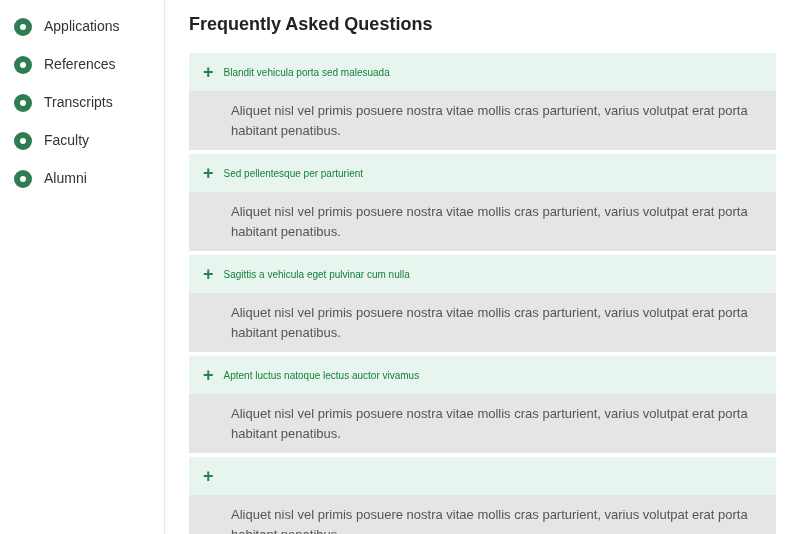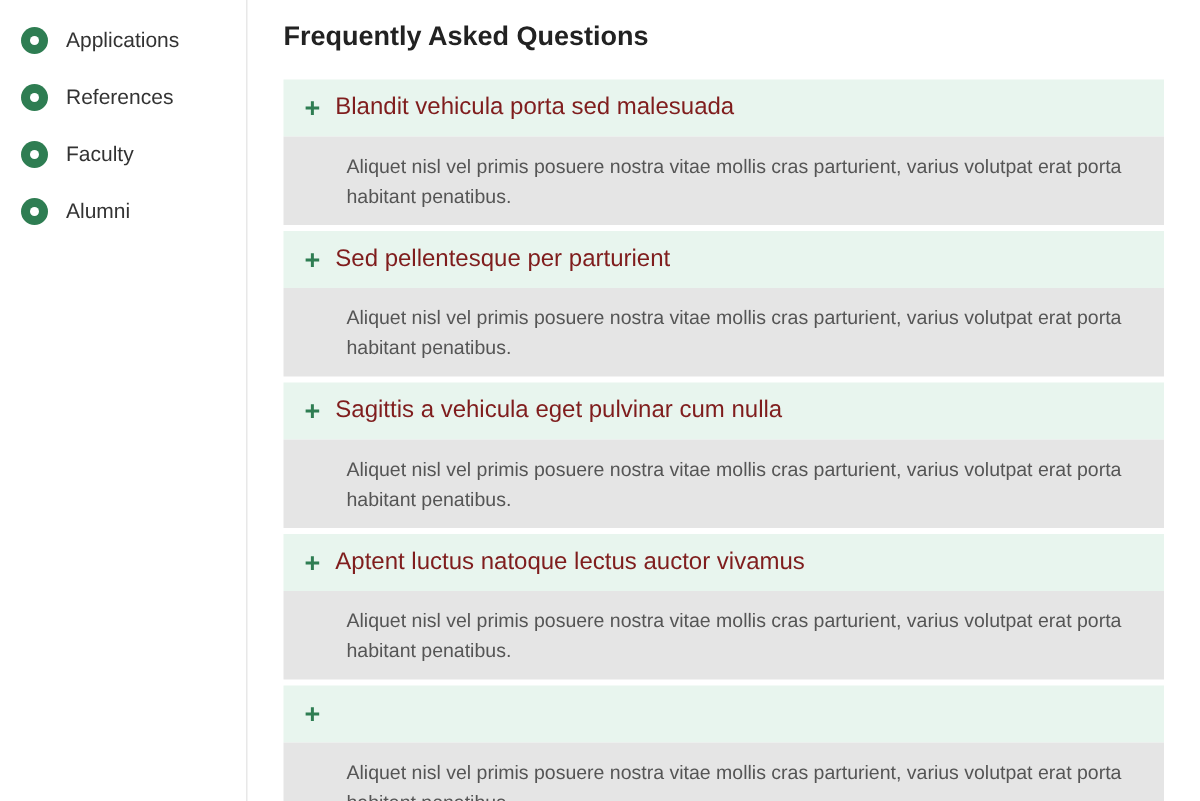--- a/index.html
+++ b/index.html
@@ -63,22 +63,22 @@
       cursor: pointer;
     }
     .faq-plus {
       color: #2e7d52;
       font-size: 18px;
       font-weight: bold;
       flex-shrink: 0;
       line-height: 1;
     }
     .faq-question {
-      color: #7f1d1d;
-      font-size: 16px;
+      color: #15803d;
+      font-size: 10px;
       font-weight: 500;
     }
     .faq-answer {
       background: #e5e5e5;
       padding: 10px 14px 10px 42px;
       font-size: 13px;
       color: #555;
       line-height: 1.5;
     }
   </style>
@@ -95,20 +95,28 @@
       </div>
       <span>Applications</span>
     </div>
     <div class="sidebar-item">
       <div class="sidebar-icon">
         <svg viewBox="0 0 10 10" fill="white">
           <circle cx="5" cy="5" r="3"></circle>
         </svg>
       </div>
       <span>References</span>
+    </div>
+    <div class="sidebar-item">
+      <div class="sidebar-icon">
+        <svg viewBox="0 0 10 10" fill="white">
+          <circle cx="5" cy="5" r="3"></circle>
+        </svg>
+      </div>
+      <span>Transcripts</span>
     </div>
     <div class="sidebar-item">
       <div class="sidebar-icon">
         <svg viewBox="0 0 10 10" fill="white">
           <circle cx="5" cy="5" r="3"></circle>
         </svg>
       </div>
       <span>Faculty</span>
     </div>
     <div class="sidebar-item">

